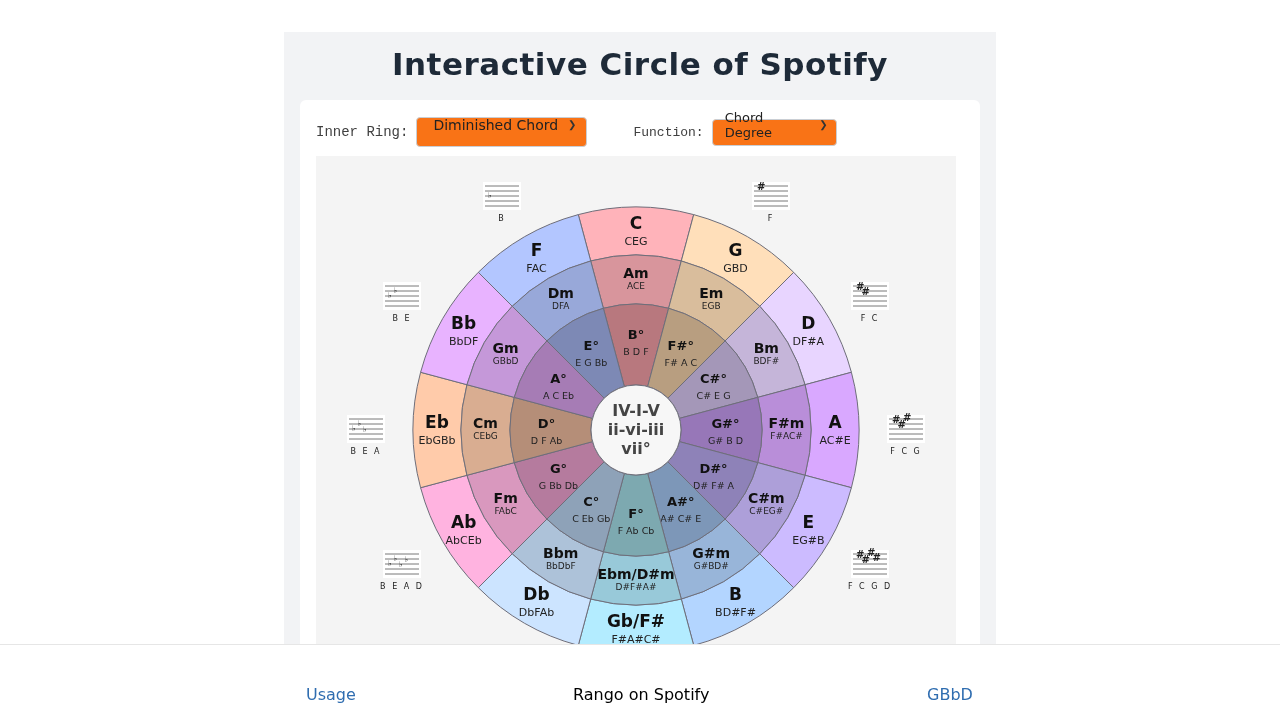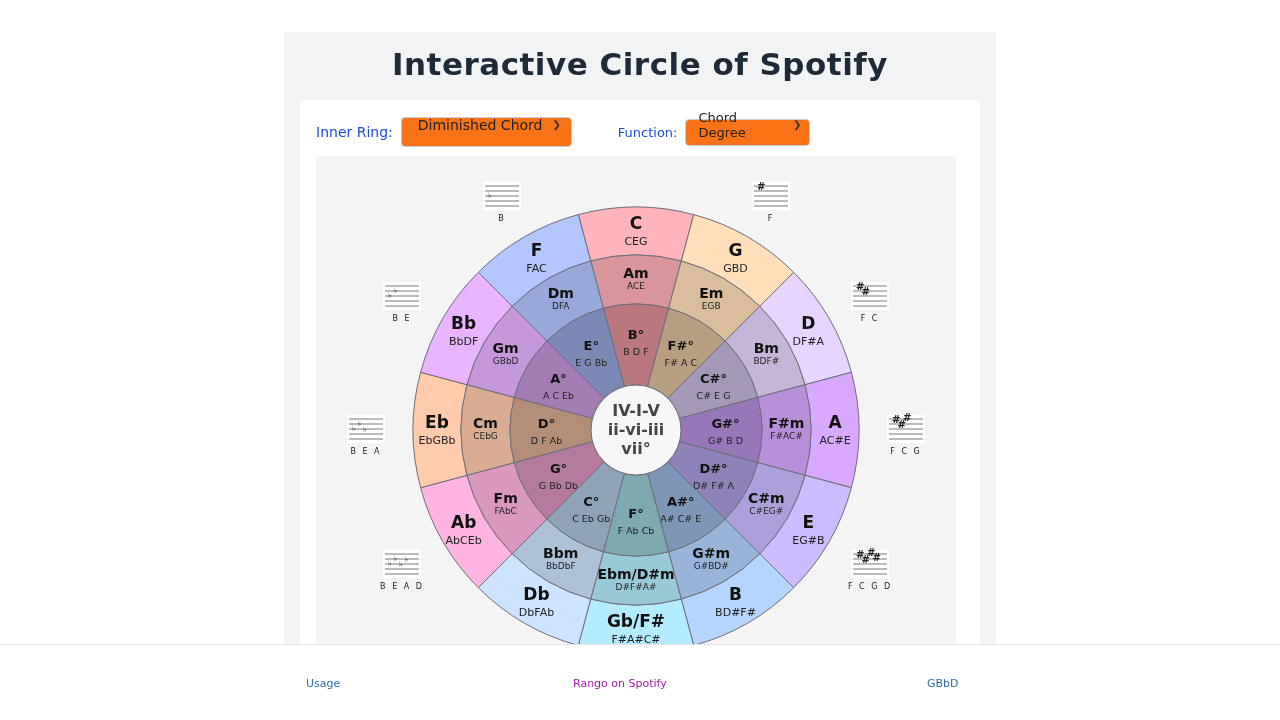--- a/index.html
+++ b/index.html
@@ -1,26 +1,26 @@
 <!DOCTYPE html>
 <html><head>
 <meta charset="utf-8">
 <style>
   html, body { margin:0; padding:0; width:1280px; height:720px; overflow:hidden; background:#ffffff; font-family:"DejaVu Sans", sans-serif; }
   .page { position:absolute; left:284px; top:32px; width:712px; height:640px; background:#f2f3f5; }
   .title { position:absolute; left:0; top:14px; width:712px; text-align:center; font-size:31px; font-weight:bold; color:#1e2a38; letter-spacing:0.5px; }
   .card { position:absolute; left:16px; top:68px; width:680px; height:600px; background:#ffffff; border-radius:6px; }
   .controls { position:absolute; left:16px; top:17px; height:30px; display:flex; align-items:center; }
-  .ctl-label { font-size:14px; color:#1d4ed8; margin-right:8px; }
+  .ctl-label { font-size:14px; color:#404040; margin-right:8px;font-family:Liberation Mono, monospace; }
   .select { height:30px; border:1px solid #c9ced4; border-radius:4px; background:#f97316; font-size:14px; color:#222; display:flex; align-items:center; padding:0 8px 15px 16px; box-sizing:border-box; }
   .select .chev { margin-left:10px; font-size:10px; color:#333; }
   .stage { position:absolute; left:16px; top:56px; width:640px; height:520px; background:#f4f4f4; overflow:hidden; }
   svg text { font-family:"DejaVu Sans", sans-serif; }
   .footer { position:absolute; left:0; top:644px; width:1280px; height:76px; background:#fff; border-top:1px solid #e6e6e6; }
-  .flink { position:absolute; top:32px; font-size:11px; text-decoration:none; }
+  .flink { position:absolute; top:40px; font-size:16px; text-decoration:none; }
 </style>
 </head>
 <body>
 
 <div class="page">
   <div class="title">Interactive Circle of Spotify</div>
   <div class="card">
     <div class="controls">
       <span class="ctl-label">Inner Ring:</span>
       <div class="select" style="width:171px;">
@@ -313,15 +313,15 @@
             <text x="872.5" y="561" font-size="10" fill="#222" font-weight="bold">#</text>
             <text x="870" y="589" text-anchor="middle" font-size="8" fill="#222" letter-spacing="2">F C G D</text>
           </g>
         </svg>
     </div>
   </div>
 </div>
 
 <div class="footer">
   <a class="flink" id="fl-usage" style="left: 306px; color: rgb(47, 109, 176);">Usage</a>
-  <a class="flink" id="fl-spot" style="left: 573px; color: #a21caf;">Rango on Spotify</a>
+  <a class="flink" id="fl-spot" style="left: 573px; color: #000000;">Rango on Spotify</a>
   <a class="flink" id="fl-about" style="left: 927px; color: rgb(47, 109, 176);">GBbD</a>
 </div>
 
 </body></html>

